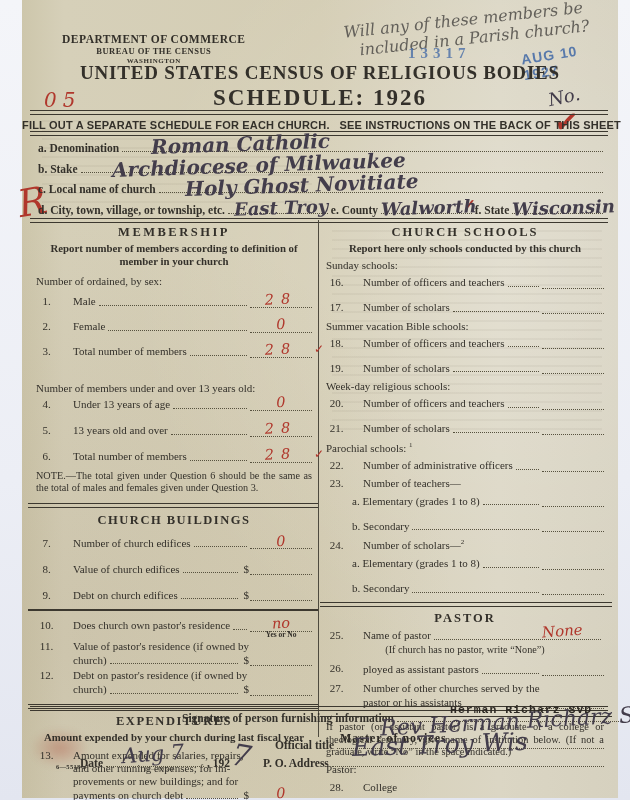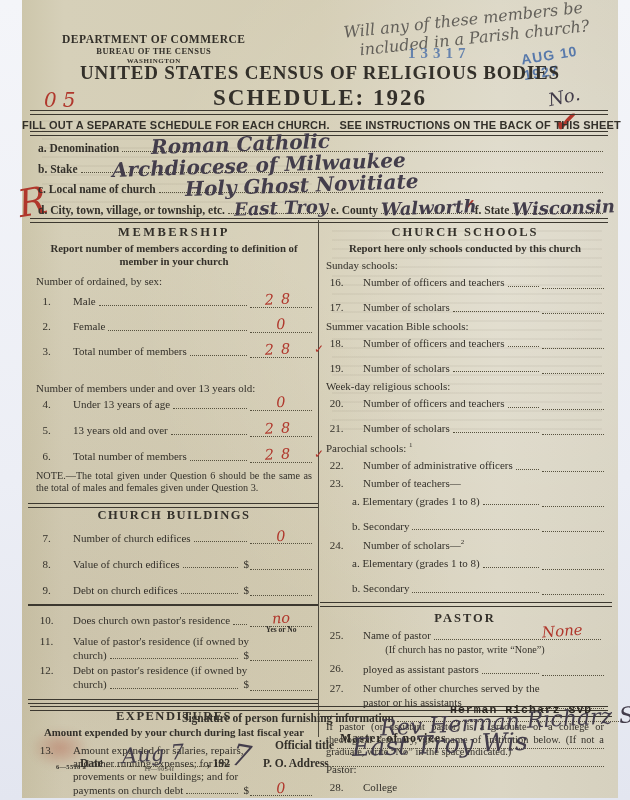--- a/index.html
+++ b/index.html
@@ -207,21 +207,21 @@
       <span class="lead"></span>
       <span class="val">
           <span class="ans red sp">28</span>
           <span class="chk">✓</span>
         </span>
     </div>
 
     <div class="note">NOTE.—The total given under Question 6 should be the same as the total of males and females given under Question 3.</div>
     <div class="srule2"></div>
 
-    <div class="sect-h" style="letter-spacing:1.5px;">CHURCH BUILDINGS</div>
+    <div class="sect-h" style="margin-top:5px;letter-spacing:1.5px;">CHURCH BUILDINGS</div>
 
     <div class="q" style="margin-top:8px;">
       <span class="qn">7.</span>
       <span class="qtxt">Number of church edifices</span>
       <span class="lead"></span>
       <span class="val">
           <span class="ans red">0</span>
         </span>
     </div>
     <div class="q" style="margin-top:12px;">

